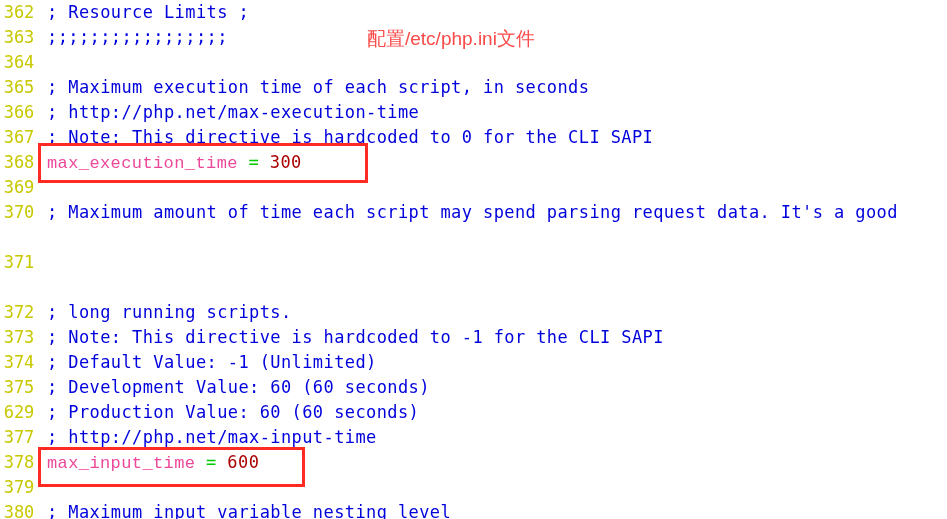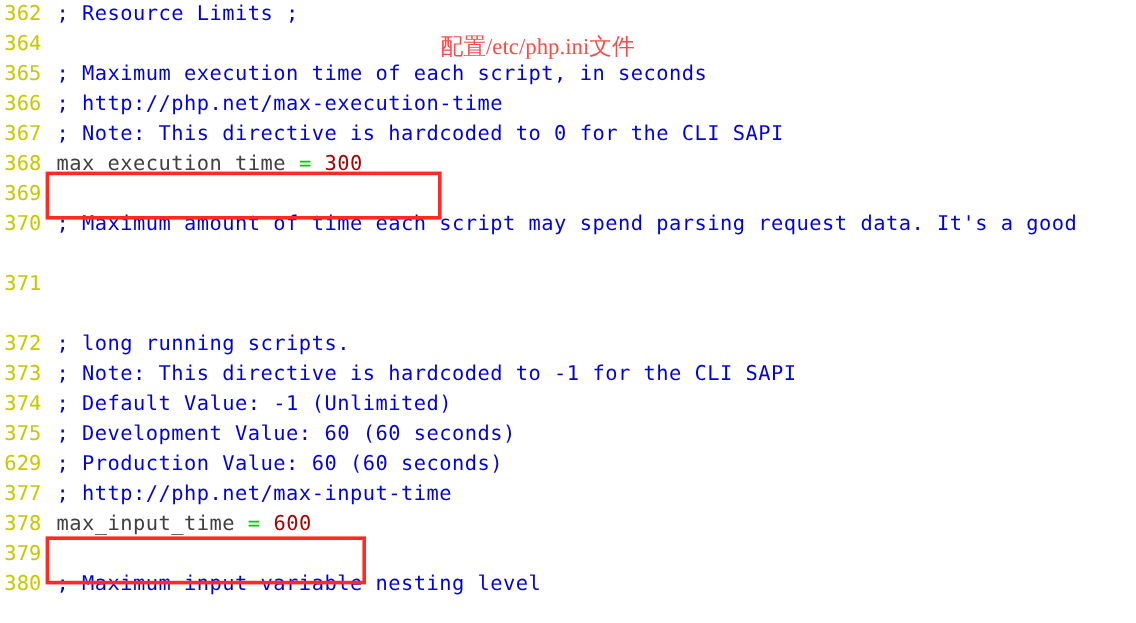--- a/index.html
+++ b/index.html
@@ -63,21 +63,22 @@
     color: #0000dd;
   }
   .wrap-cont {
     white-space: pre-wrap;
     word-break: break-all;
     display: block;
     max-width: 903px;
     line-height: 25px;
   }
   .key {
-    color: #404040;
+    color: #ec4899;
+    font-family: Liberation Mono, monospace;
   }
   .eq {
     color: #00cc00;
   }
   .num {
     color: #aa0000;
   }
   .highlight-box {
     position: absolute;
     border: 3px solid #ff2a21;
@@ -96,21 +97,21 @@
     top: 447px;
     width: 267px;
     height: 40px;
   }
   .annotation {
     position: absolute;
     left: 367px;
     top: 26px;
     color: #fb4a48;
     font-size: 19px;
-    font-family: Liberation Serif, serif;
+    font-family: Liberation Sans, sans-serif;
     white-space: pre;
     letter-spacing: 0px;
   }
   .watermark {
     position: absolute;
     right: 8px;
     bottom: 6px;
     color: #d4d4d4;
     font-size: 17px;
     font-family: "DejaVu Sans", "Liberation Sans", sans-serif;
@@ -122,20 +123,24 @@
 
 <div id="editor">
 
   <div class="code-area">
 
     <div class="row">
       <span class="gutter">362</span>
       <span class="content cmt">; Resource Limits ;</span>
     </div>
 
+    <div class="row">
+      <span class="gutter">363</span>
+      <span class="content cmt">;;;;;;;;;;;;;;;;;</span>
+    </div>
 
     <div class="row">
       <span class="gutter">364</span>
       <span class="content cmt"></span>
     </div>
 
     <div class="row">
       <span class="gutter">365</span>
       <span class="content cmt">; Maximum execution time of each script, in seconds</span>
     </div>

